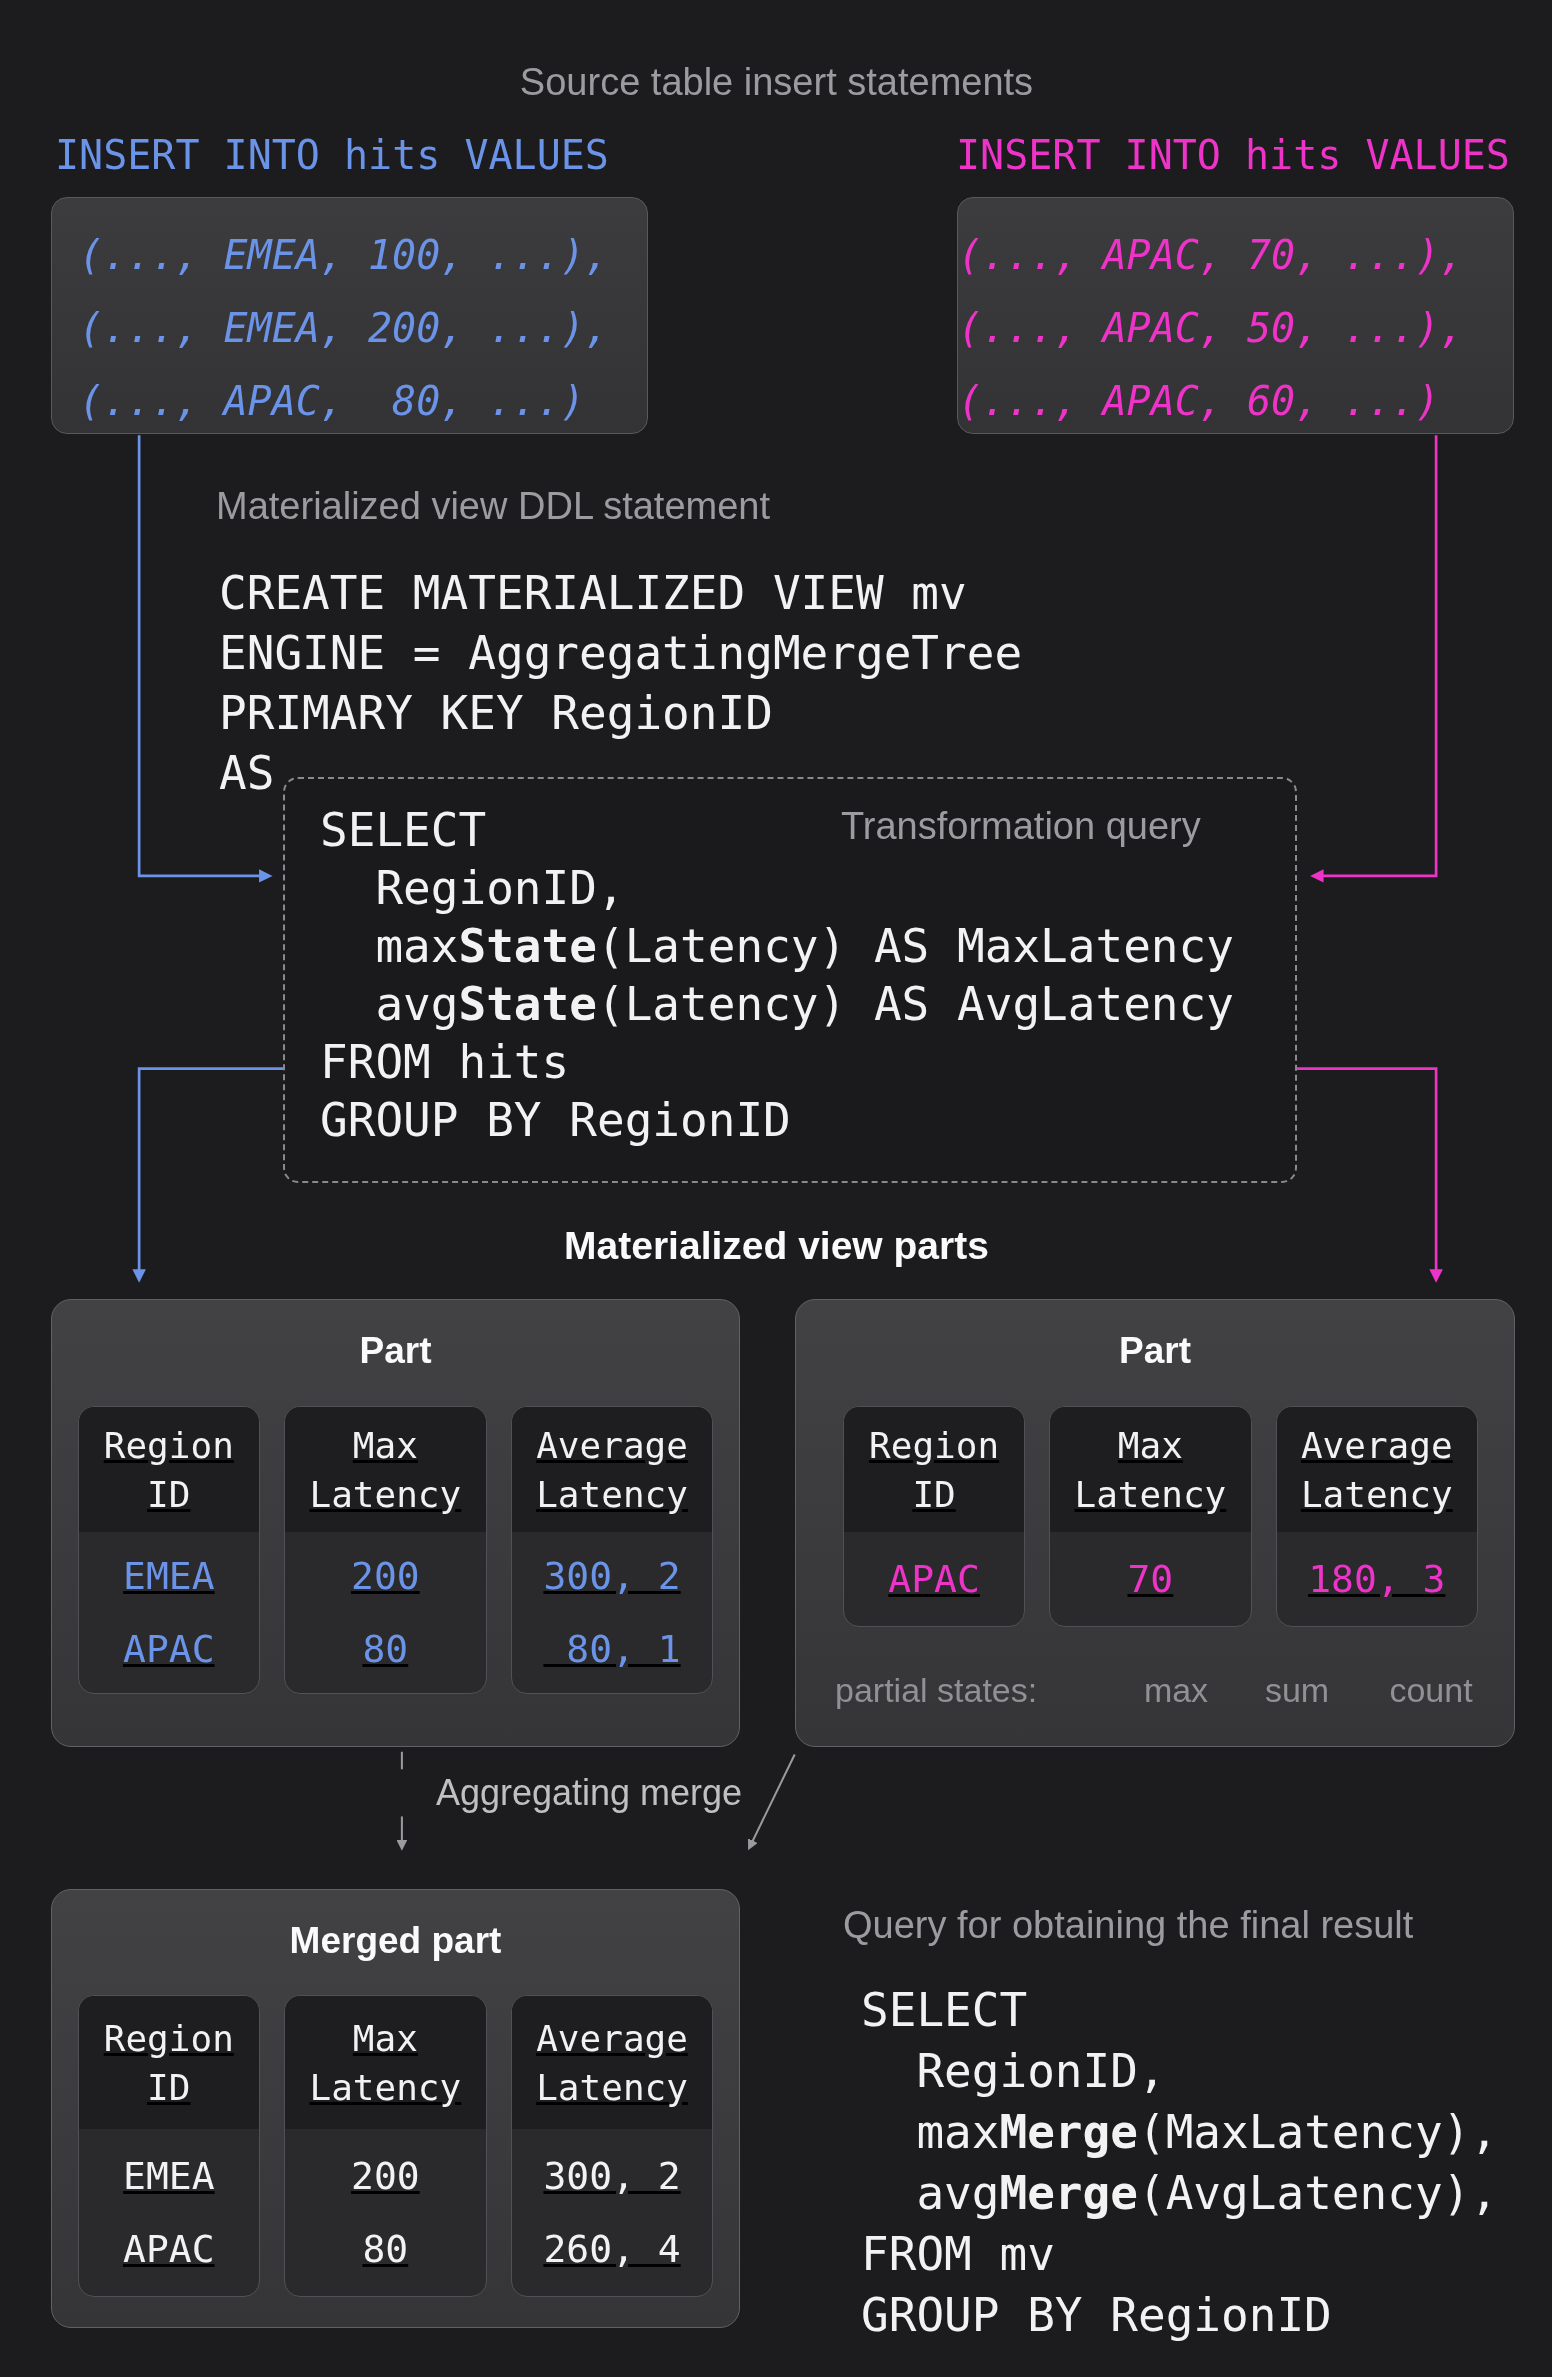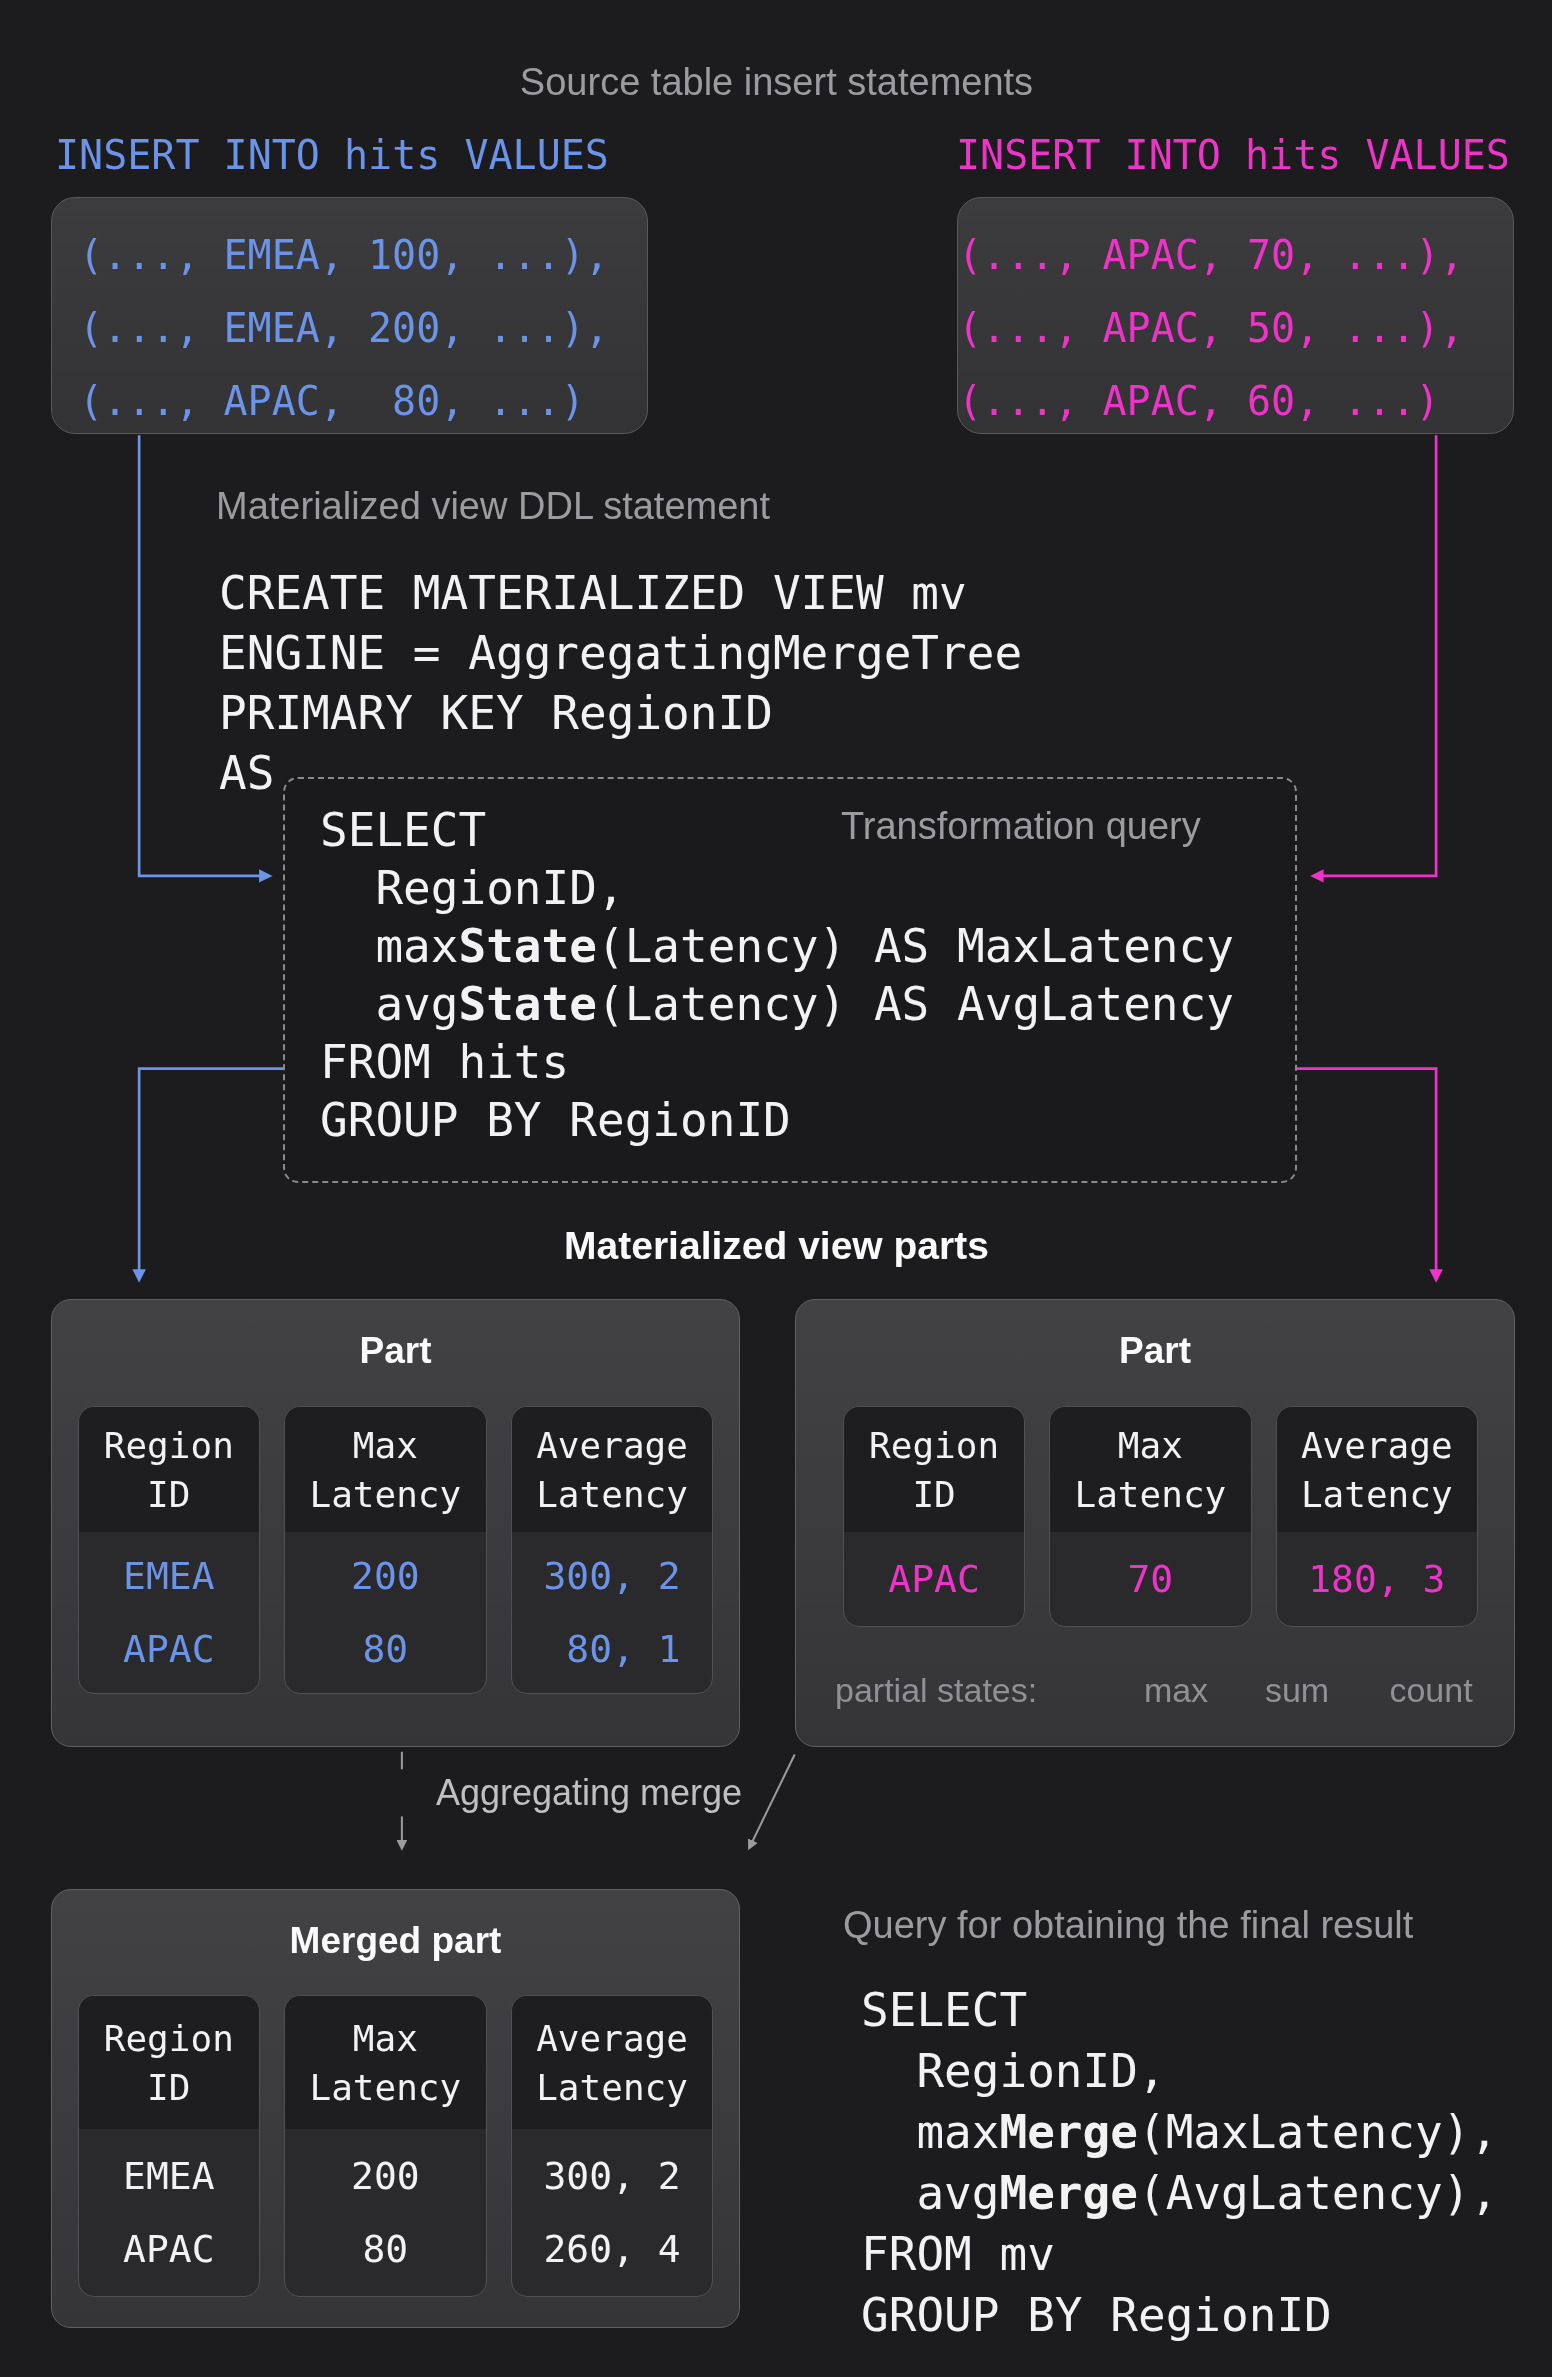--- a/index.html
+++ b/index.html
@@ -12,22 +12,23 @@
   .mono { font-family:"DejaVu Sans Mono","Liberation Mono",monospace; }
   .sans { font-family:"Liberation Sans", sans-serif; }
   .pre  { white-space:pre; }
 
   .gray-title { color:#9c9ca0; font-size:38px; line-height:38px; font-weight:400; }
   .center-text { text-align:center; left:0; right:0; }
 
   
   .codebox {
     background:linear-gradient(180deg,#3c3c3e 0%,#333335 100%);
-    border:1.3px solid #59595c; border-radius:24px;
+    border:1.3px solid #59595c; border-radius:16px;
     box-sizing:border-box;
+    font-style:italic;
   }
   .codebox .rows { padding-top:20px; }
   .code-row { height:73px; display:flex; align-items:center; font-size:40px; }
 
   .blue { color:#6b93e8; }
   .magenta { color:#ee33c8; }
   .white-code { color:#f2f2f3; }
 
   .code-header { font-size:40px; line-height:40px; }
 
@@ -45,21 +46,21 @@
     background:linear-gradient(180deg,#424245 0%,#353538 100%);
     border:1.3px solid #616165; border-radius:20px;
     box-sizing:border-box;
   }
   .part-title {
     text-align:center; color:#fafafa; font-weight:700;
     font-size:37px; line-height:40px; margin-top:31px;
   }
   .cols {
     position:absolute; display:grid;
-    grid-template-columns:0.9fr 1fr 1fr; gap:24px;
+    grid-template-columns:0.9fr 1fr 1fr; gap:24px;text-decoration:underline;
   }
   .col {
     border:1.3px solid #515155; border-radius:16px; overflow:hidden;
     background:#2a2a2d; display:flex; flex-direction:column;
     box-sizing:border-box;
   }
   .col-header {
     background:#1e1e20; color:#f2f2f3; flex:0 0 auto;
     display:flex; align-items:center; justify-content:center;
     text-align:center; font-size:36px; line-height:49px;

